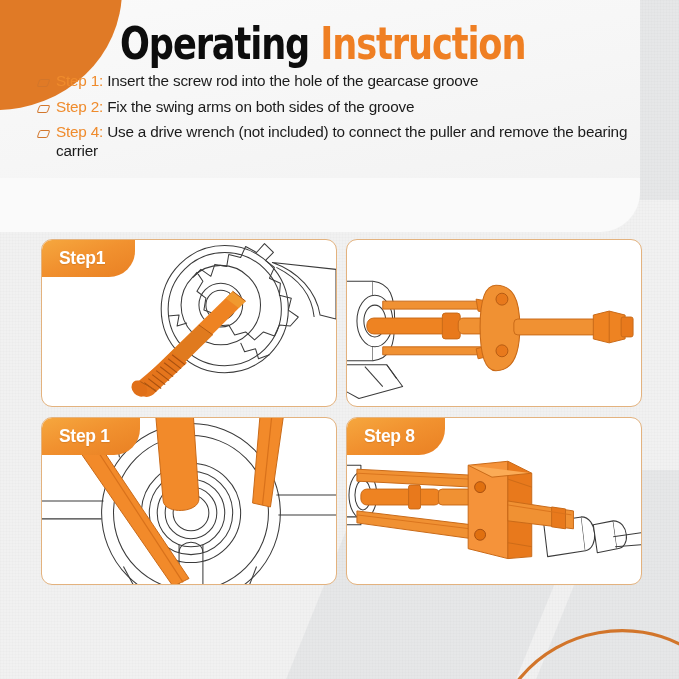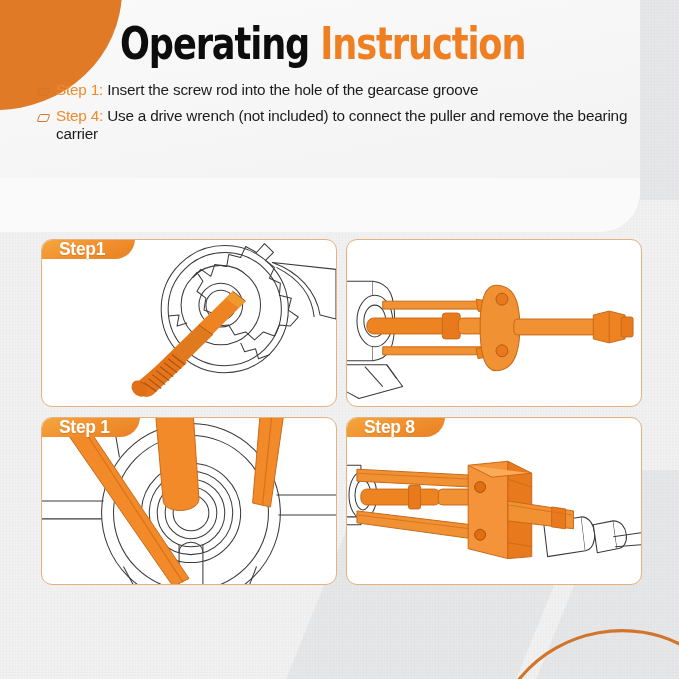--- a/index.html
+++ b/index.html
@@ -109,21 +109,21 @@
     transform-origin: left top;
     line-height: 1.05;
   }
   #title-word-1 { color: #0d0d0d; }
   #title-word-2 { color: #ef7f23; }
 
   
   #step-list {
     position: absolute;
     left: 38px;
-    top: 81px;
+    top: 72px;
     width: 610px;
   }
   .step-line {
     display: flex;
     align-items: flex-start;
     margin-bottom: 7px;
     line-height: 1.22;
   }
   .step-bullet {
     flex: 0 0 auto;
@@ -161,21 +161,21 @@
     background: #ffffff;
     border: 1.3px solid #e3b27e;
     border-radius: 11px;
     overflow: hidden;
   }
 
   .card-tab {
     position: absolute;
     left: -1px;
     top: -1px;
-    height: 20px;
+    height: 38px;
     padding: 0 30px 0 18px;
     display: flex;
     align-items: center;
     color: #ffffff;
     font-size: 17.5px;
     font-weight: bold;
     letter-spacing: -.3px;
     background: linear-gradient(160deg,#f6a83f 0%, #f1912f 48%, #e98023 100%);
     border-radius: 11px 0 26px 0;
     z-index: 4;
@@ -214,20 +214,24 @@
     <span id="title-word-2">Instruction</span>
   </div>
 
   <div id="step-list">
 
     <div class="step-line">
       <span class="step-bullet"></span>
       <span class="step-body"><span class="step-label">Step 1:</span><span> Insert the screw rod into the hole of the gearcase groove</span></span>
     </div>
 
+    <div class="step-line">
+      <span class="step-bullet"></span>
+      <span class="step-body"><span class="step-label">Step 2:</span><span> Fix the swing arms on both sides of the groove</span></span>
+    </div>
 
 
     <div class="step-line">
       <span class="step-bullet"></span>
       <span class="step-body"><span class="step-label">Step 4:</span><span> Use a drive wrench (not included) to connect the puller and remove the bearing carrier</span></span>
     </div>
 
   </div>
 
   <div id="cards">

